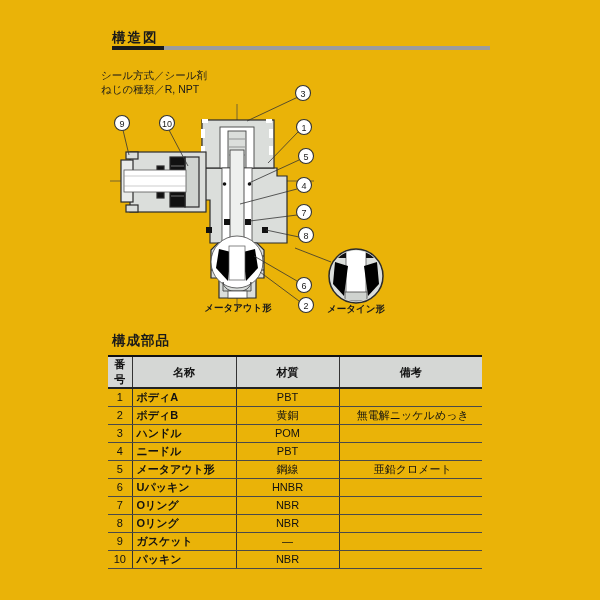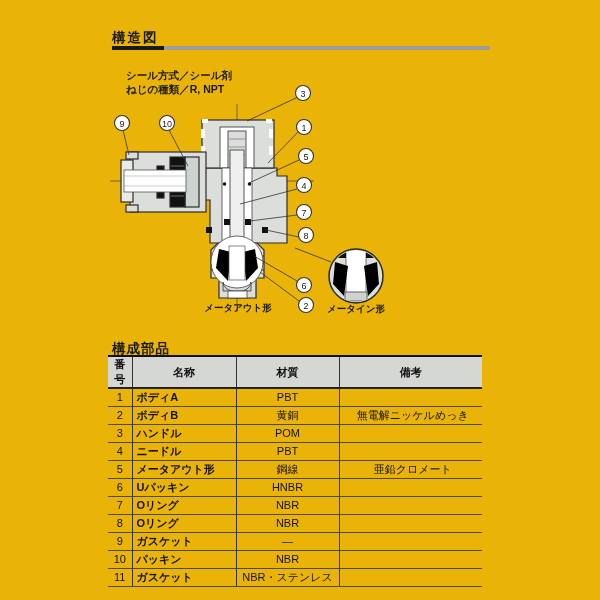--- a/index.html
+++ b/index.html
@@ -4,24 +4,24 @@
 <style>
   * { margin:0; padding:0; box-sizing:border-box; }
   html,body { background:#fff; }
   .page {
     position:relative; width:600px; height:600px; background:#eab308;
     font-family:"Liberation Sans","DejaVu Sans",sans-serif; color:#1a1a1a;
     overflow:hidden;
   }
   .sec-title { position:absolute; font-size:13.5px; font-weight:bold; letter-spacing:2px; color:#1a1a1a; }
   #title1 { left:112px; top:29px; }
-  #title2 { left:112px; top:340px; letter-spacing:1px; }
+  #title2 { left:112px; top:332px; letter-spacing:1px; }
   .rule { position:absolute; left:112px; top:46px; width:378px; height:3.5px; background:#9c9c9c; }
   .rule .dark { position:absolute; left:0; top:0; width:52px; height:3.5px; background:#1a1a1a; }
-  .seal-block { position:absolute; left:126px; top:69px; font-size:10.5px; font-weight:bold; line-height:13.5px; color:#1a1a1a; }
+  .seal-block { position:absolute; left:101px; top:69px; font-size:10.5px; font-weight:normal; line-height:13.5px; color:#1a1a1a; }
   svg.diagram { position:absolute; left:0; top:0; }
   .svg-label { font-family:"Liberation Sans","DejaVu Sans",sans-serif; font-size:9.5px; font-weight:bold; fill:#1a1a1a; }
   .callout-num { font-family:"Liberation Sans","DejaVu Sans",sans-serif; font-size:9px; fill:#1a1a1a; }
 
   table.parts {
     position:absolute; left:108px; top:355px; width:374px;
     border-collapse:collapse; table-layout:fixed;
     font-size:11px; color:#111;
   }
   table.parts col.c-no { width:24px; }
@@ -289,22 +289,16 @@
           <td class="name">ガスケット</td>
           <td class="material">—</td>
           <td class="remarks"></td>
         </tr>
         <tr>
           <td class="no">10</td>
           <td class="name">パッキン</td>
           <td class="material">NBR</td>
           <td class="remarks"></td>
         </tr>
-        <tr>
-          <td class="no">11</td>
-          <td class="name">ガスケット</td>
-          <td class="material">NBR・ステンレス</td>
-          <td class="remarks"></td>
-        </tr>
       </tbody>
   </table>
 
 </div>
 
 </body></html>

